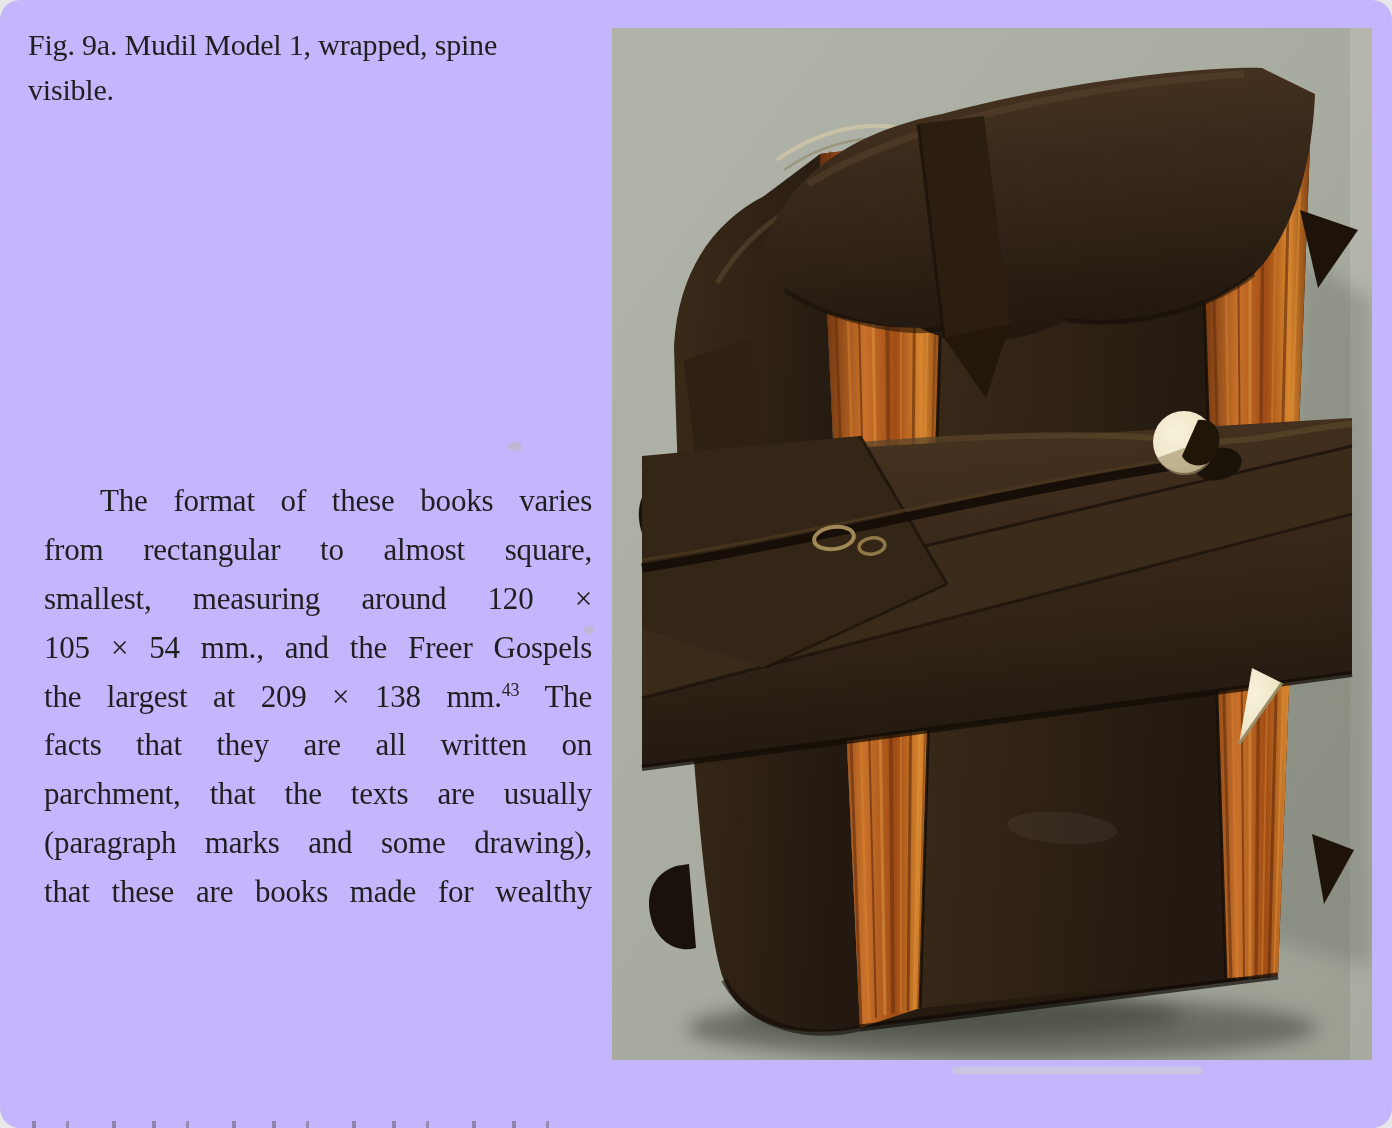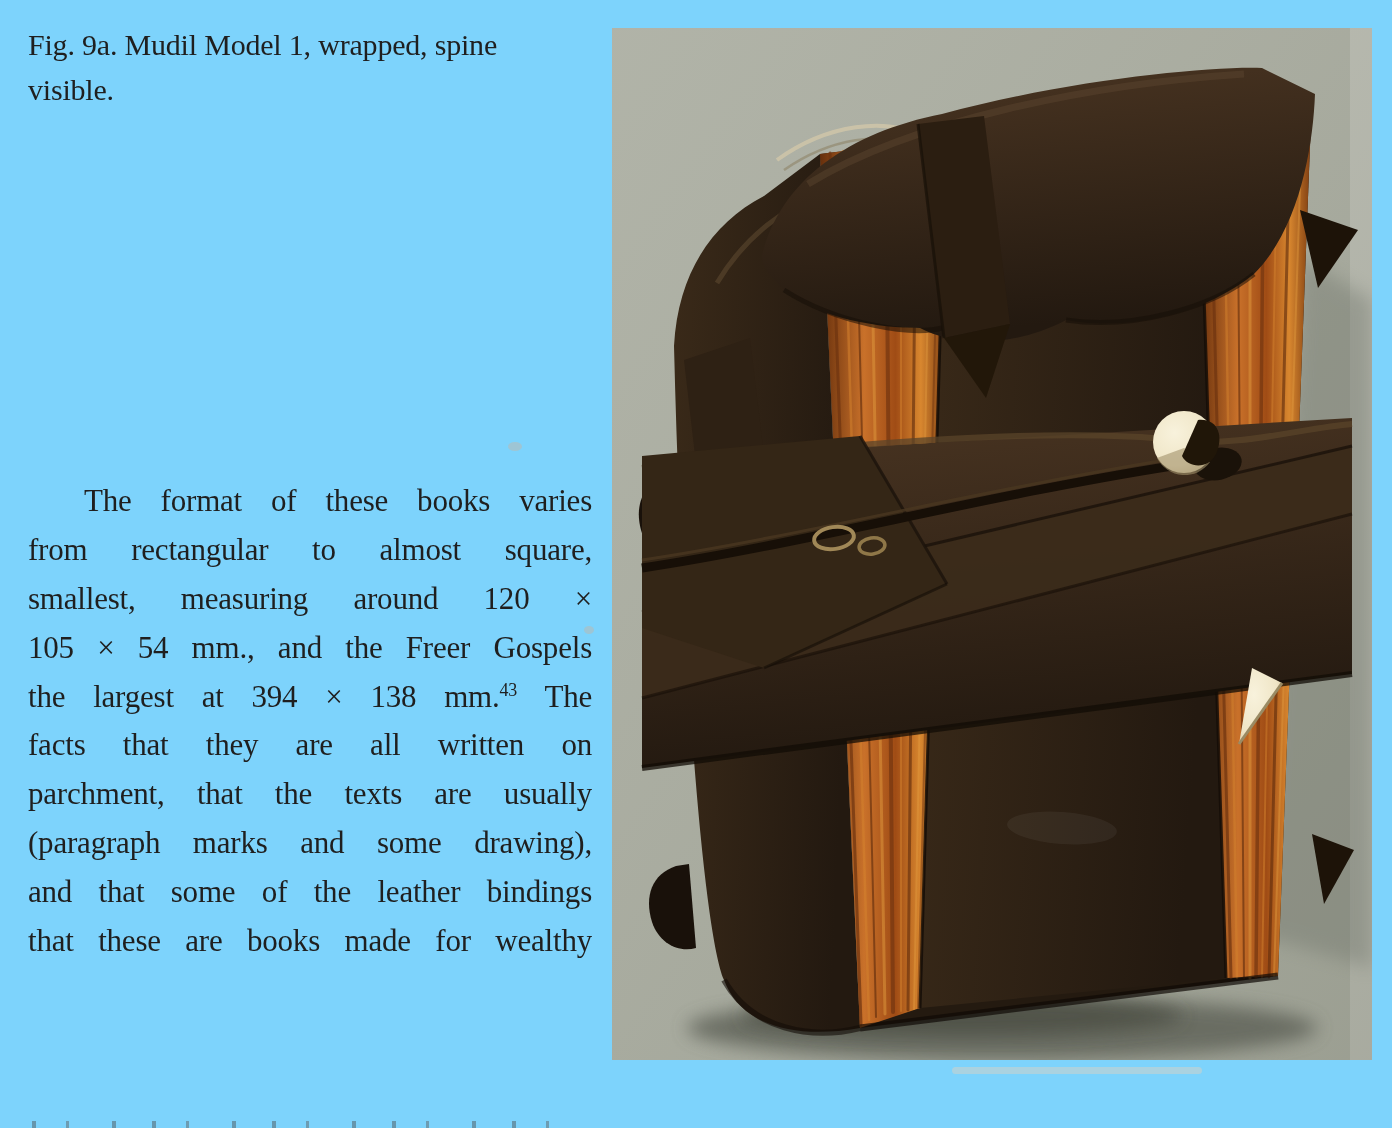--- a/index.html
+++ b/index.html
@@ -1,21 +1,21 @@
 <!DOCTYPE html>
 <html><head>
 <meta charset="utf-8">
 <style>
   html,body{margin:0;padding:0;background:#e8e8e8;}
-  .page{position:relative;width:1392px;height:1128px;background:#7dd3fc;overflow:hidden;
-        font-family:"Liberation Serif","DejaVu Serif",serif;color:#1f1f1f;}
+  .page{position:relative;width:1392px;height:1128px;background:#c4b5fd;overflow:hidden;
+        font-family:"Liberation Serif","DejaVu Serif",serif;color:#1f1f1f;border-radius:20px;}
   .caption{position:absolute;left:28px;top:22px;width:570px;font-size:30px;line-height:45px;
            letter-spacing:-0.2px;}
   .body-text{position:absolute;left:28px;top:477px;width:564px;font-size:31px;letter-spacing:-0.2px;}
-  .bline{text-align:justify;height:48.9px;line-height:48.9px;overflow:hidden;white-space:normal;}
+  .bline{text-align:justify;height:48.9px;line-height:48.9px;overflow:hidden;white-space:normal;margin-left:16px;}
   .bline::after{content:"";display:inline-block;width:100%;height:0;}
   .indent{text-indent:56px;}
   .sup{vertical-align:super;font-size:0.58em;line-height:0;}
   .photo{position:absolute;left:612px;top:28px;width:760px;height:1032px;}
   .photo svg{display:block;width:760px;height:1032px;}
   .clipped-line{position:absolute;left:32px;top:1121px;width:545px;height:7px;opacity:.45;
     background:repeating-linear-gradient(90deg,#4a4a4a 0 4px,transparent 4px 34px,#5a5a5a 34px 37px,
     transparent 37px 80px,#4a4a4a 80px 84px,transparent 84px 120px);}
   .speck{position:absolute;background:#b9bab2;border-radius:50%;opacity:.55;}
   .speck-a{left:508px;top:442px;width:14px;height:9px;}
@@ -31,25 +31,24 @@
   <div class="caption">
     <div>Fig. 9a. Mudil Model 1, wrapped, spine</div>
     <div>visible.</div>
   </div>
 
   <div class="body-text">
     <div class="bline indent">The format of these books varies</div>
     <div class="bline">from rectangular to almost square,</div>
     <div class="bline">smallest, measuring around 120 ×</div>
     <div class="bline">105 × 54 mm., and the Freer Gospels</div>
-    <div class="bline"><span>the largest at 394 × 138 mm.</span><span class="sup">43</span><span> The</span></div>
+    <div class="bline"><span>the largest at 209 × 138 mm.</span><span class="sup">43</span><span> The</span></div>
     <div class="bline">facts that they are all written on</div>
     <div class="bline">parchment, that the texts are usually</div>
     <div class="bline">(paragraph marks and some drawing),</div>
-    <div class="bline">and that some of the leather bindings</div>
     <div class="bline">that these are books made for wealthy</div>
   </div>
 
   <div class="clipped-line"></div>
 
   <div class="speck speck-a"></div>
   <div class="speck speck-b"></div>
   <div class="streak"></div>
 
   <div class="photo">

